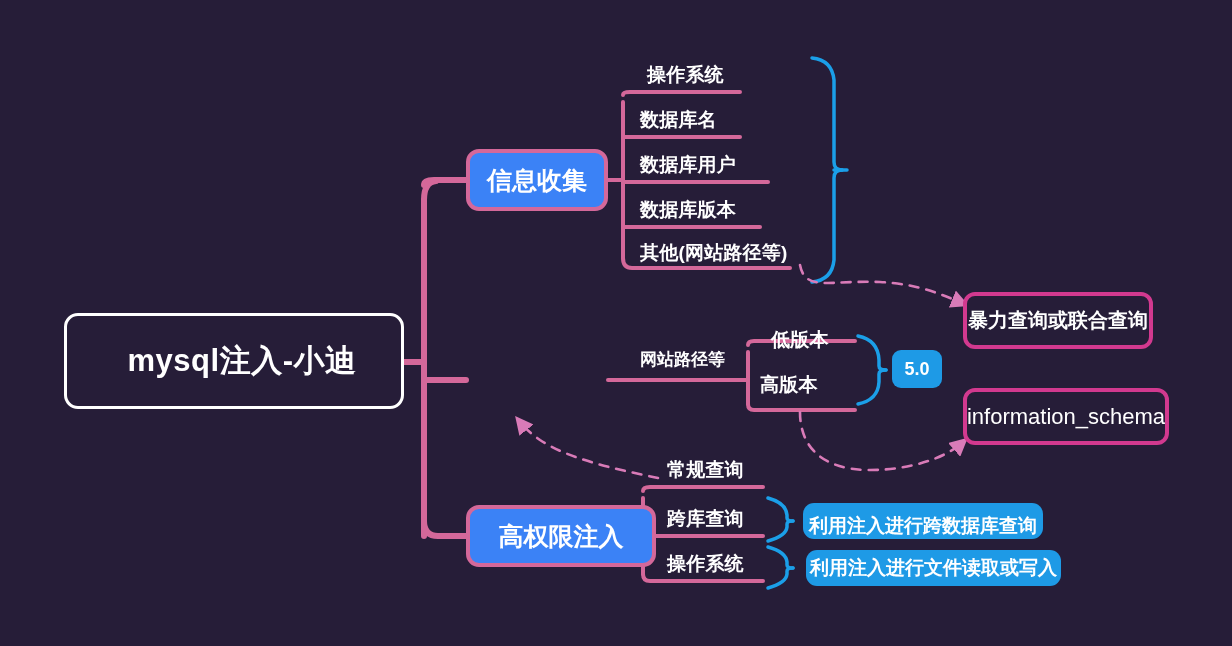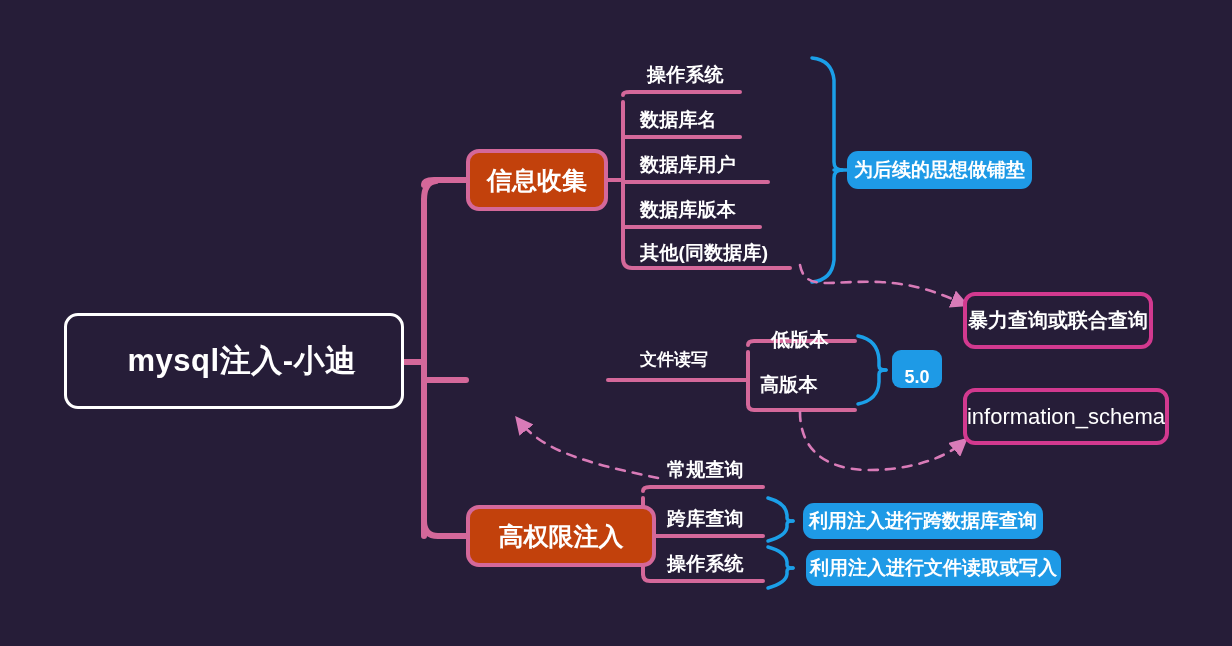--- a/index.html
+++ b/index.html
@@ -42,21 +42,21 @@
     letter-spacing: 0.5px;
     background: #261d38;
     padding-left: 16px;
   }
 
   .branch-node {
     border: 4px solid #d4689a;
     border-radius: 13px;
     font-size: 25px;
     font-weight: bold;
-    background: #c2410c;
+    background: #3b82f6;
   }
 
   .leaf-text {
     position: absolute;
     color: #ffffff;
     font-size: 19px;
     font-weight: bold;
     white-space: nowrap;
     letter-spacing: 0.2px;
   }
@@ -80,21 +80,21 @@
     color: #ffffff;
     font-size: 19px;
     font-weight: bold;
     white-space: nowrap;
   }
 
   .pill-small {
     position: absolute;
     box-sizing: border-box;
     display: flex;
-    align-items: flex-end;
+    align-items: center;
     justify-content: center;
     background: #1e9ae6;
     border-radius: 9px;
     color: #ffffff;
     font-size: 18px;
     font-weight: bold;
     white-space: nowrap;
   }
 
   .result-node {
@@ -212,30 +212,27 @@
   <div class="leaf-text" style="left:640px; top:107px;">
     <span>数据库名</span>
   </div>
   <div class="leaf-text" style="left:640px; top:152px;">
     <span>数据库用户</span>
   </div>
   <div class="leaf-text" style="left:640px; top:197px;">
     <span>数据库版本</span>
   </div>
   <div class="leaf-text" style="left:640px; top:240px;">
-    <span>其他(同数据库)</span>
-  </div>
-
-  <div class="pill" style="left:847px; top:151px; width:185px; height:38px;">
-    <span>为后续的思想做铺垫</span>
-  </div>
+    <span>其他(网站路径等)</span>
+  </div>
+
 
 
   <div class="edge-label" style="left:640px; top:348px;">
-    <span>文件读写</span>
+    <span>网站路径等</span>
   </div>
 
   <div class="leaf-text" style="left:771px; top:327px;">
     <span>低版本</span>
   </div>
   <div class="leaf-text" style="left:760px; top:372px;">
     <span>高版本</span>
   </div>
 
   <div class="pill-small" style="left:892px; top:350px; width:50px; height:38px;">
@@ -257,21 +254,21 @@
   <div class="leaf-text" style="left:667px; top:457px;">
     <span>常规查询</span>
   </div>
   <div class="leaf-text" style="left:667px; top:506px;">
     <span>跨库查询</span>
   </div>
   <div class="leaf-text" style="left:667px; top:551px;">
     <span>操作系统</span>
   </div>
 
-  <div class="pill" style="left:803px; top:503px; width:240px; height:36px;">
+  <div class="pill" style="left:803px; top:503px; width:240px; height:36px;align-items:flex-end;">
     <span>利用注入进行跨数据库查询</span>
   </div>
 
   <div class="pill" style="left:806px; top:550px; width:255px; height:36px;">
     <span>利用注入进行文件读取或写入</span>
   </div>
 
 </div>
 
 </body></html>

